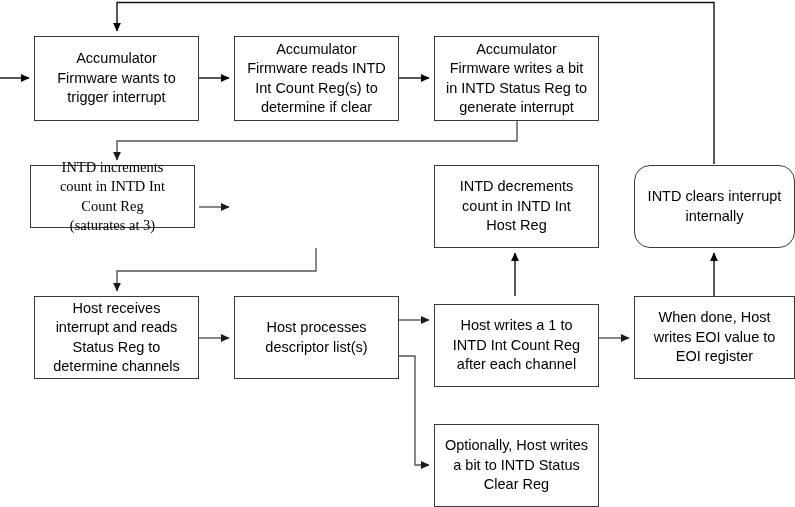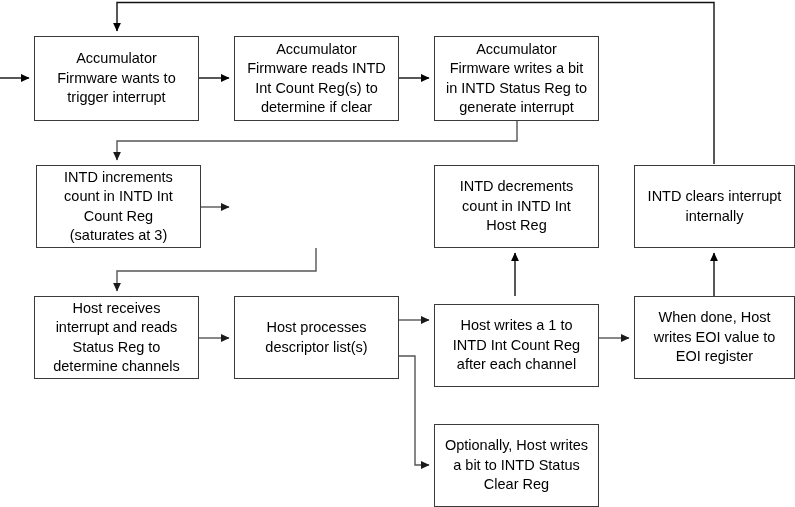--- a/index.html
+++ b/index.html
@@ -90,31 +90,31 @@
   <div class="node" style="left:234px; top:36px; width:165px; height:85px;">Accumulator
 Firmware reads INTD
 Int Count Reg(s) to
 determine if clear</div>
 
   <div class="node" style="left:434px; top:36px; width:165px; height:85px;">Accumulator
 Firmware writes a bit
 in INTD Status Reg to
 generate interrupt</div>
 
-  <div class="node" style="left:36px; top:165px; width:165px; height:83px;">INTD increments
+  <div class="node" style="left:30px; top:165px; width:165px; height:63px;font-family:Liberation Serif, serif;">INTD increments
 count in INTD Int
 Count Reg
 (saturates at 3)</div>
 
 
   <div class="node" style="left:434px; top:165px; width:165px; height:83px;">INTD decrements
 count in INTD Int
 Host Reg</div>
 
-  <div class="node" style="left:634px; top:165px; width:161px; height:83px;">INTD clears interrupt
+  <div class="node" style="left:634px; top:165px; width:161px; height:83px;border-radius:16px;">INTD clears interrupt
 internally</div>
 
   <div class="node" style="left:34px; top:296px; width:165px; height:83px;">Host receives
 interrupt and reads
 Status Reg to
 determine channels</div>
 
   <div class="node" style="left:234px; top:296px; width:165px; height:83px;">Host processes
 descriptor list(s)</div>
 

